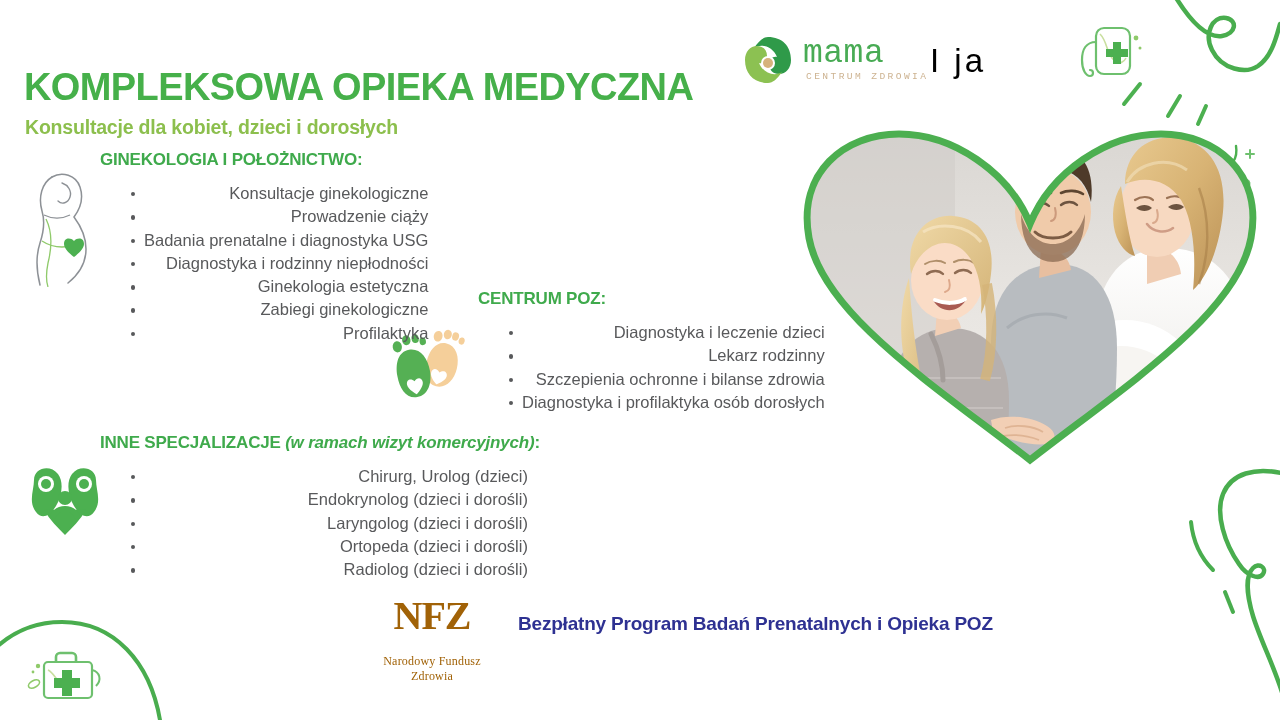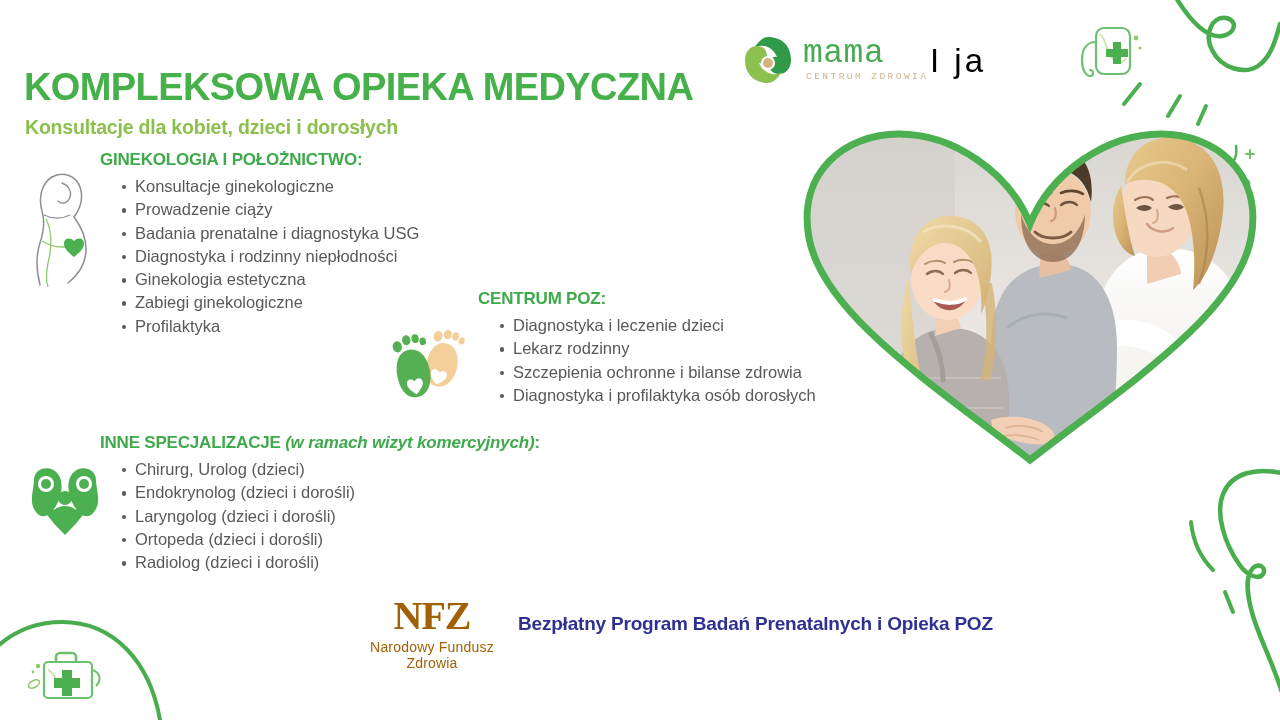--- a/index.html
+++ b/index.html
@@ -90,23 +90,24 @@
     color: #3faa4c;
     letter-spacing: -0.2px;
     margin: 0 0 5px 0;
     white-space: nowrap;
   }
   .sec-head .italic {
     font-style: italic;
     font-weight: bold;
   }
   .sec-list {
-    margin: 3px;
+    margin: 12px;
     padding: 0 0 0 32px;
     list-style: none;
+    text-align: right;
   }
   .sec-list li {
     position: relative;
     font-size: 16.5px;
     line-height: 23.3px;
     color: #58595b;
     white-space: nowrap;
   }
   .sec-list li::before {
     content: "";
@@ -142,24 +143,24 @@
     color: #a16207;
   }
   .nfz-mark {
     font-family: "Liberation Serif", serif;
     font-size: 40px;
     font-weight: bold;
     line-height: 40px;
     letter-spacing: -1px;
   }
   .nfz-sub {
-    font-family: Liberation Sans, sans-serif;
-    font-size: 14px;
+    font-family: Liberation Serif, serif;
+    font-size: 12px;
     letter-spacing: 0.2px;
-    margin-top: 3px;
+    margin-top: 18px;
   }
   .footer-claim {
     position: absolute;
     left: 518px;
     top: 613px;
     font-size: 19px;
     font-weight: bold;
     color: #2e3192;
     letter-spacing: -0.2px;
     white-space: nowrap;

